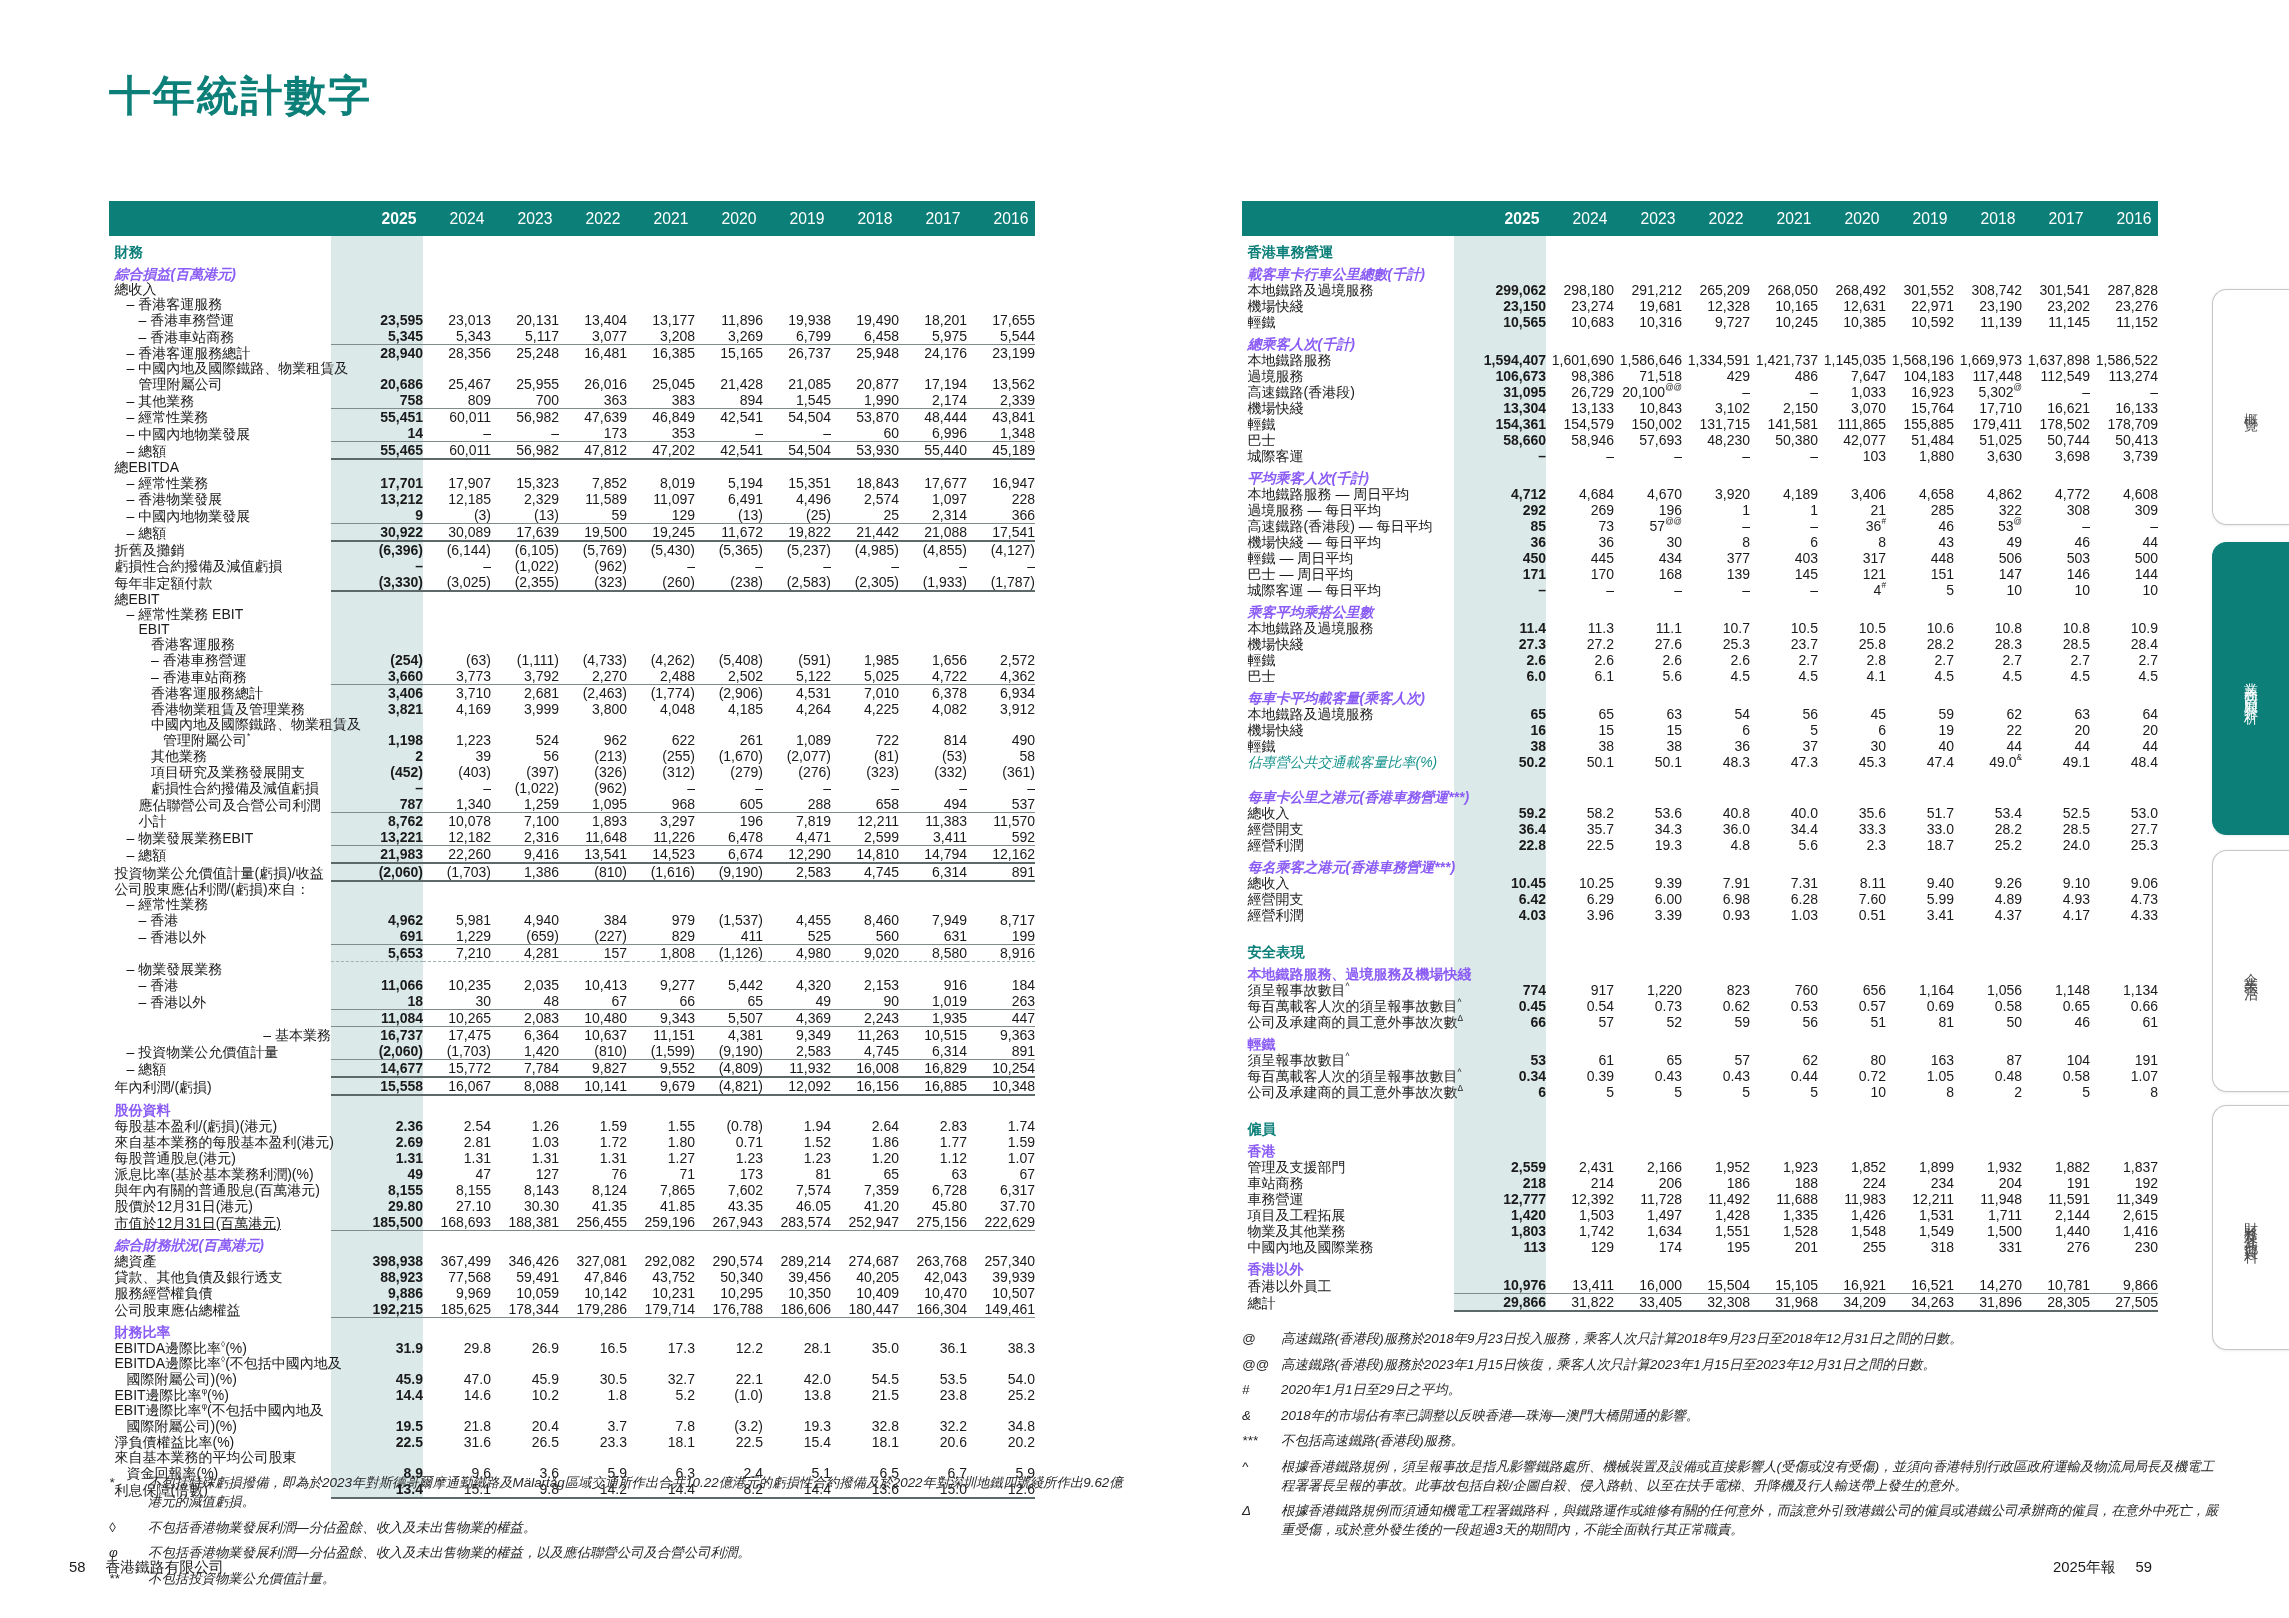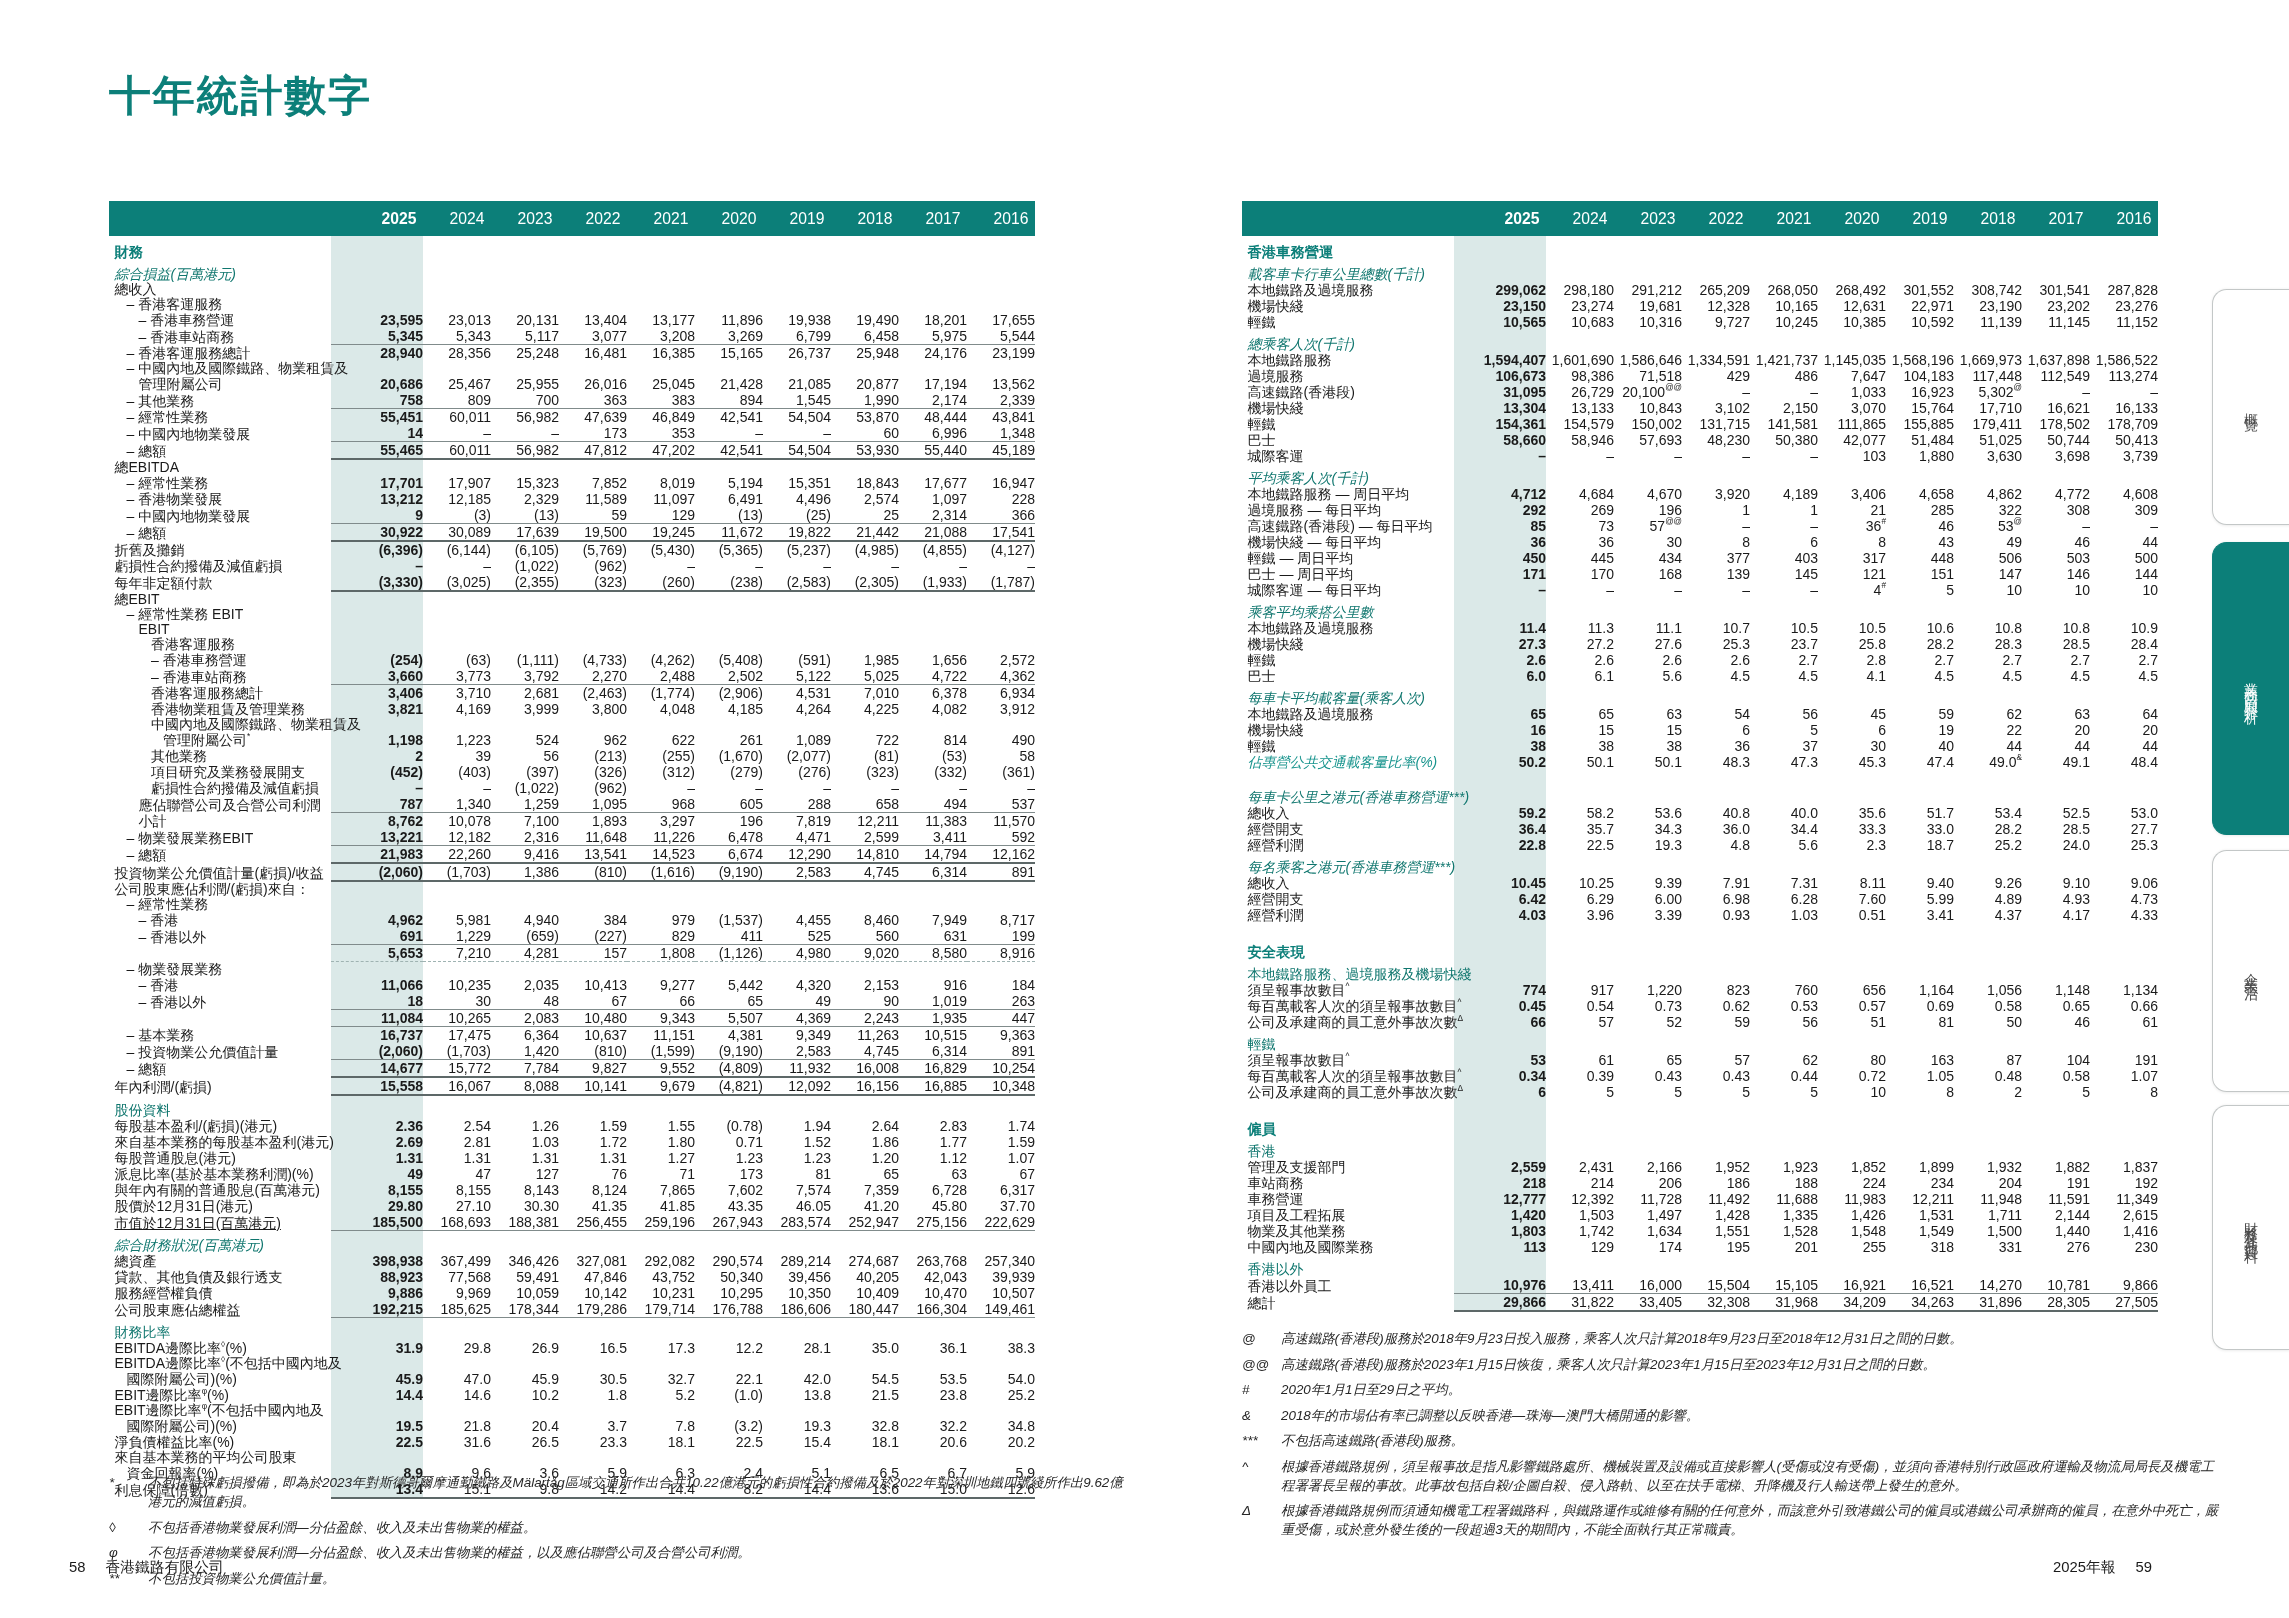--- a/index.html
+++ b/index.html
@@ -25,21 +25,21 @@
   table.stat thead th.y0{font-weight:700;}
   td.lab{text-align:left;white-space:nowrap;overflow:visible;font-size:14px;line-height:1.05;}
   td.num{text-align:right;padding-right:6.5px;font-size:14px;font-variant-numeric:tabular-nums;}
   td.y0{background:#dbe9e8;font-weight:700;}
   #lt tr.d td,#lt tr.h td{height:15px;}
   #rt tr.d td,#rt tr.h td{height:16px;}
   tr.s td{height:24px;}
   tr.u td{height:22px;}
   tr.g td{height:13px;}
   tr.s td.lab{color:#0c7f79;font-weight:700;font-size:14.3px;}
-  tr.u td.lab{color:#0f766e;font-weight:400;}
+  tr.u td.lab{color:#8b5cf6;font-weight:700;}
   tr.u.it td.lab{font-style:italic;}
   td.lab.tl{color:#17948d;font-style:italic;}
   td.bt{border-top:0.9px solid #808b8b;}
   td.bb{border-bottom:0.9px solid #808b8b;}
   td.bb2{border-bottom:2.8px double #5d6868;}
   td.bbd{border-bottom:0.9px dashed #9fb3b2;}
   sup{font-size:8.3px;position:relative;top:-0.9px;line-height:0;}
   .fnotes{position:absolute;font-size:13.4px;font-style:italic;color:#262626;}
   #lfn{left:109px;top:1473px;width:1015px;}
   #rfn{left:1242px;top:1329px;width:978px;}
@@ -714,21 +714,21 @@
           <td class="num bt bbd">2,083</td>
           <td class="num bt bbd">10,480</td>
           <td class="num bt bbd">9,343</td>
           <td class="num bt bbd">5,507</td>
           <td class="num bt bbd">4,369</td>
           <td class="num bt bbd">2,243</td>
           <td class="num bt bbd">1,935</td>
           <td class="num bt bbd">447</td>
         </tr>
         <tr class="d">
-          <td class="lab" style="padding-left: 17.5px;">– 基本業務</td>
+          <td class="lab" style="padding-left: 17.5px; text-align: right;">– 基本業務</td>
           <td class="num y0 bt">16,737</td>
           <td class="num bt">17,475</td>
           <td class="num bt">6,364</td>
           <td class="num bt">10,637</td>
           <td class="num bt">11,151</td>
           <td class="num bt">4,381</td>
           <td class="num bt">9,349</td>
           <td class="num bt">11,263</td>
           <td class="num bt">10,515</td>
           <td class="num bt">9,363</td>

